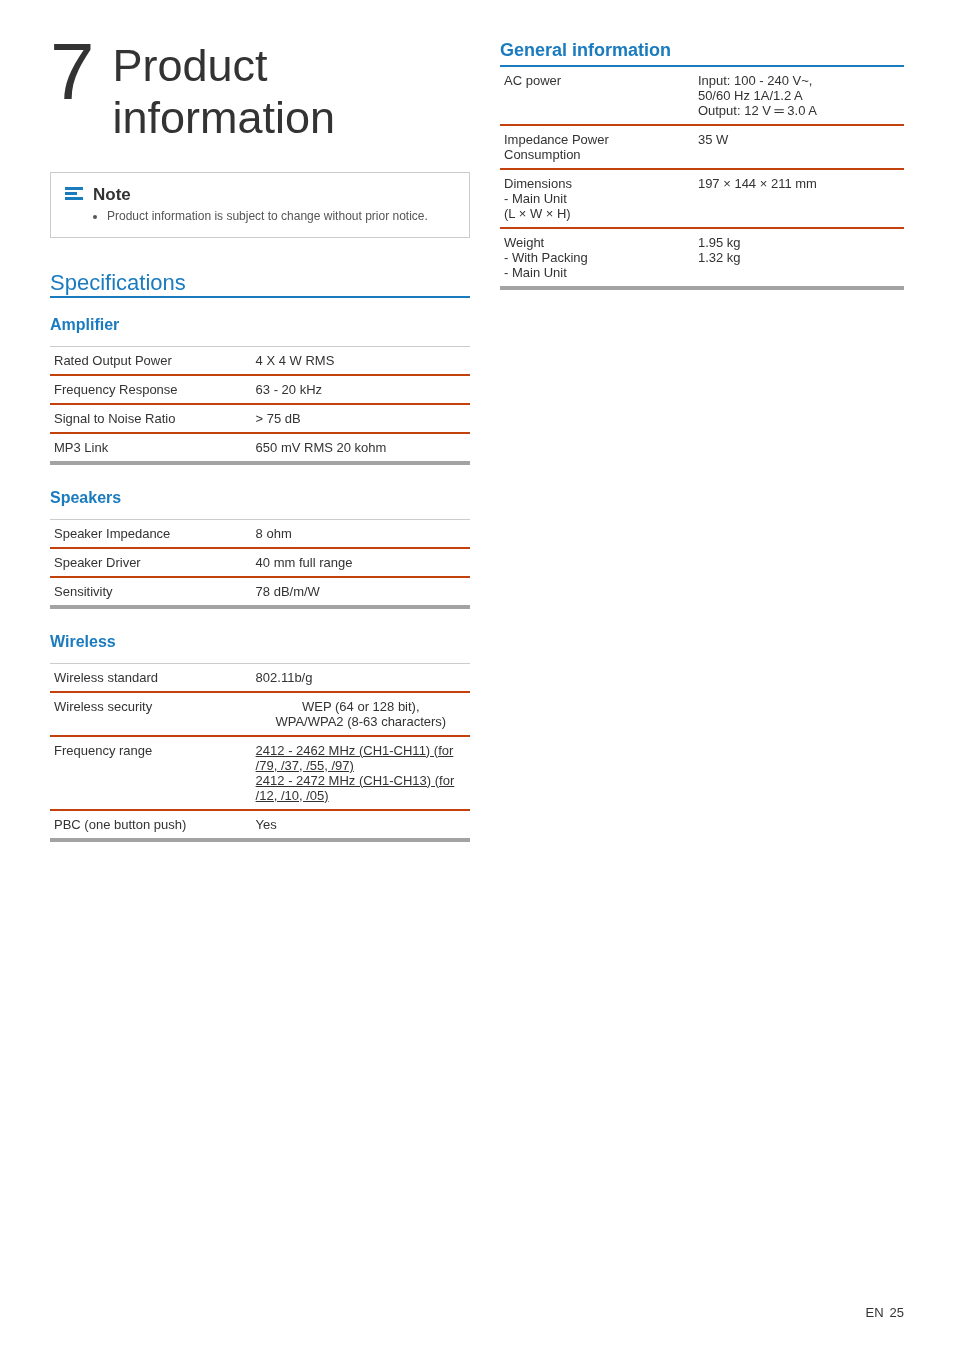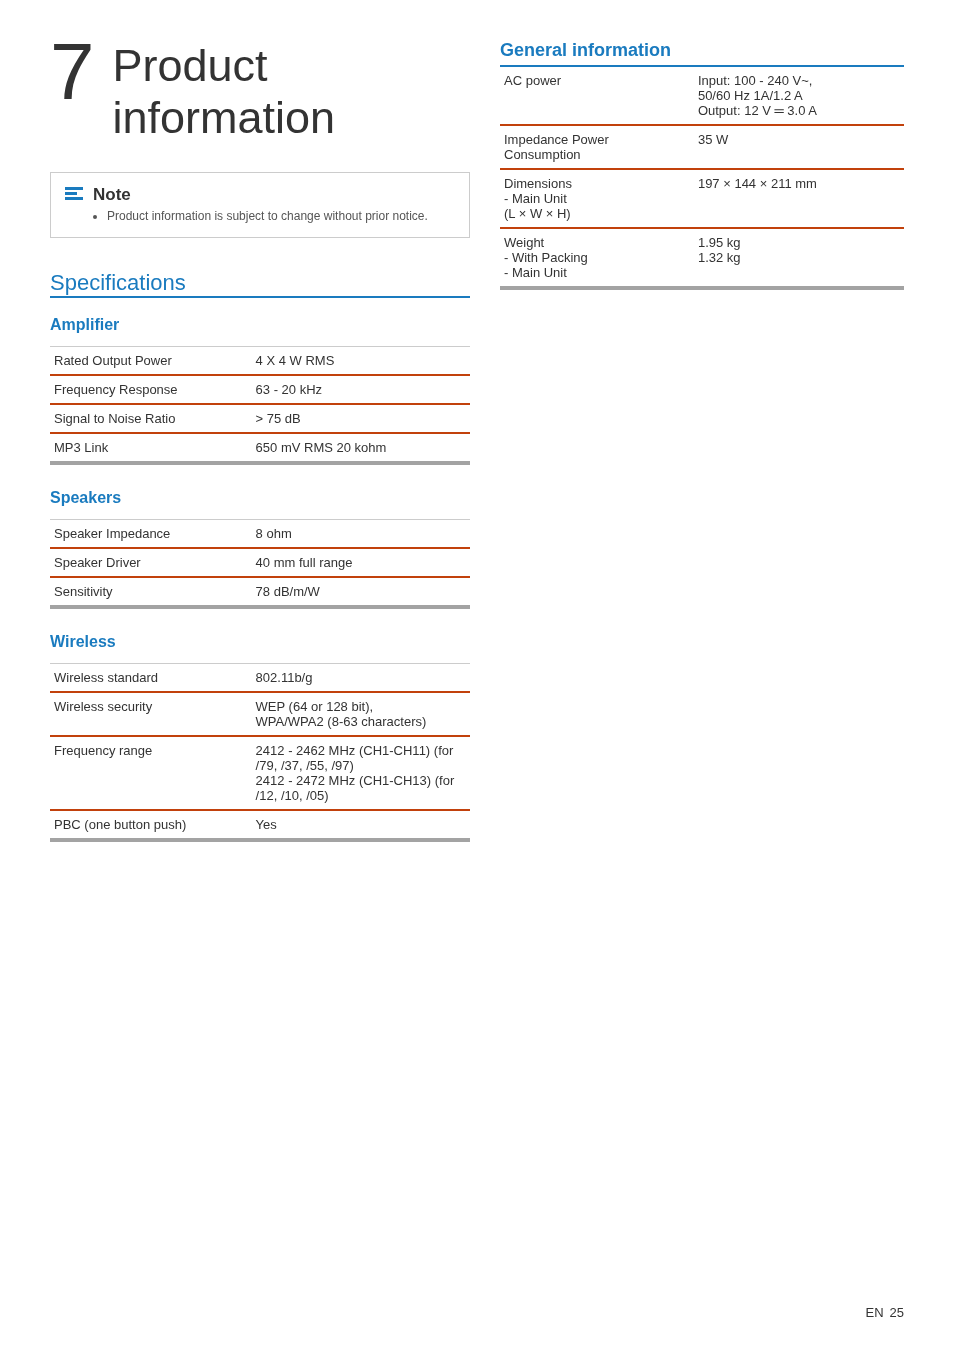--- a/index.html
+++ b/index.html
@@ -251,26 +251,26 @@
     <div class="spec-subsection-gap">
       <div class="subsection-heading">Wireless</div>
       <table class="spec-table">
         <tbody id="wireless-tbody">
         <tr>
               <td style="white-space: pre-line;">Wireless standard</td>
               <td style="white-space: pre-line;">802.11b/g</td>
             </tr>
             <tr>
               <td style="white-space: pre-line;">Wireless security</td>
-              <td style="white-space: pre-line;">WEP (64 or 128 bit),
+              <td style="white-space: pre-line; text-align: center;">WEP (64 or 128 bit),
 WPA/WPA2 (8-63 characters)</td>
             </tr>
             <tr>
               <td style="white-space: pre-line;">Frequency range</td>
-              <td style="white-space: pre-line;">2412 - 2462 MHz (CH1-CH11) (for /79, /37, /55, /97)
+              <td style="white-space: pre-line; text-decoration: underline;">2412 - 2462 MHz (CH1-CH11) (for /79, /37, /55, /97)
 2412 - 2472 MHz (CH1-CH13) (for /12, /10, /05)</td>
             </tr>
             <tr>
               <td style="white-space: pre-line;">PBC (one button push)</td>
               <td style="white-space: pre-line;">Yes</td>
             </tr>
           </tbody>
       </table>
     </div>
   </div>

